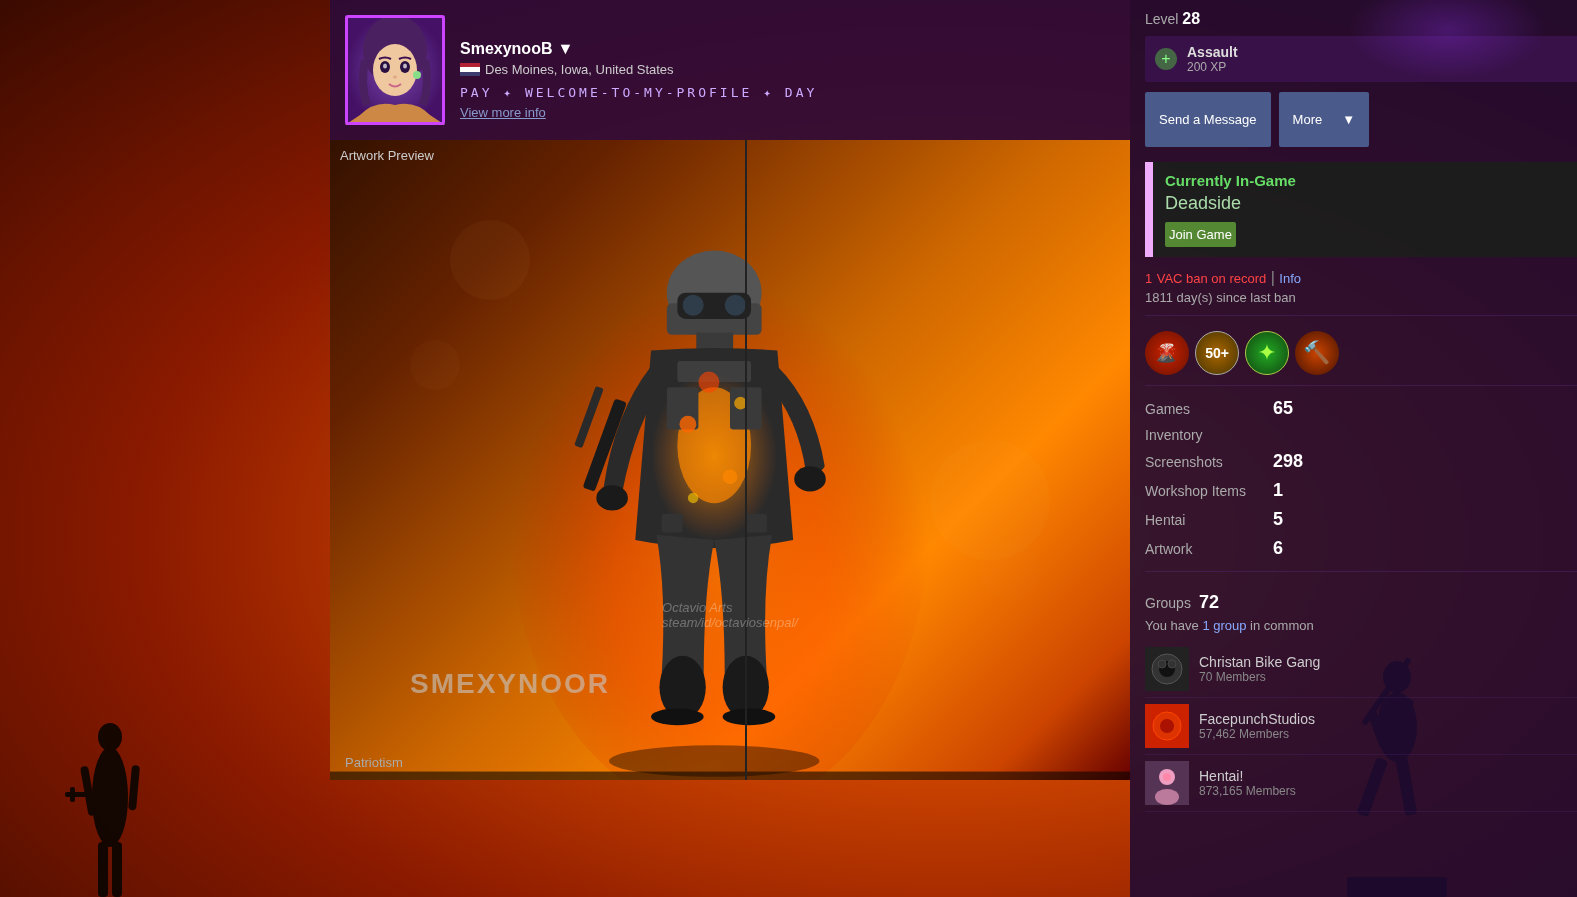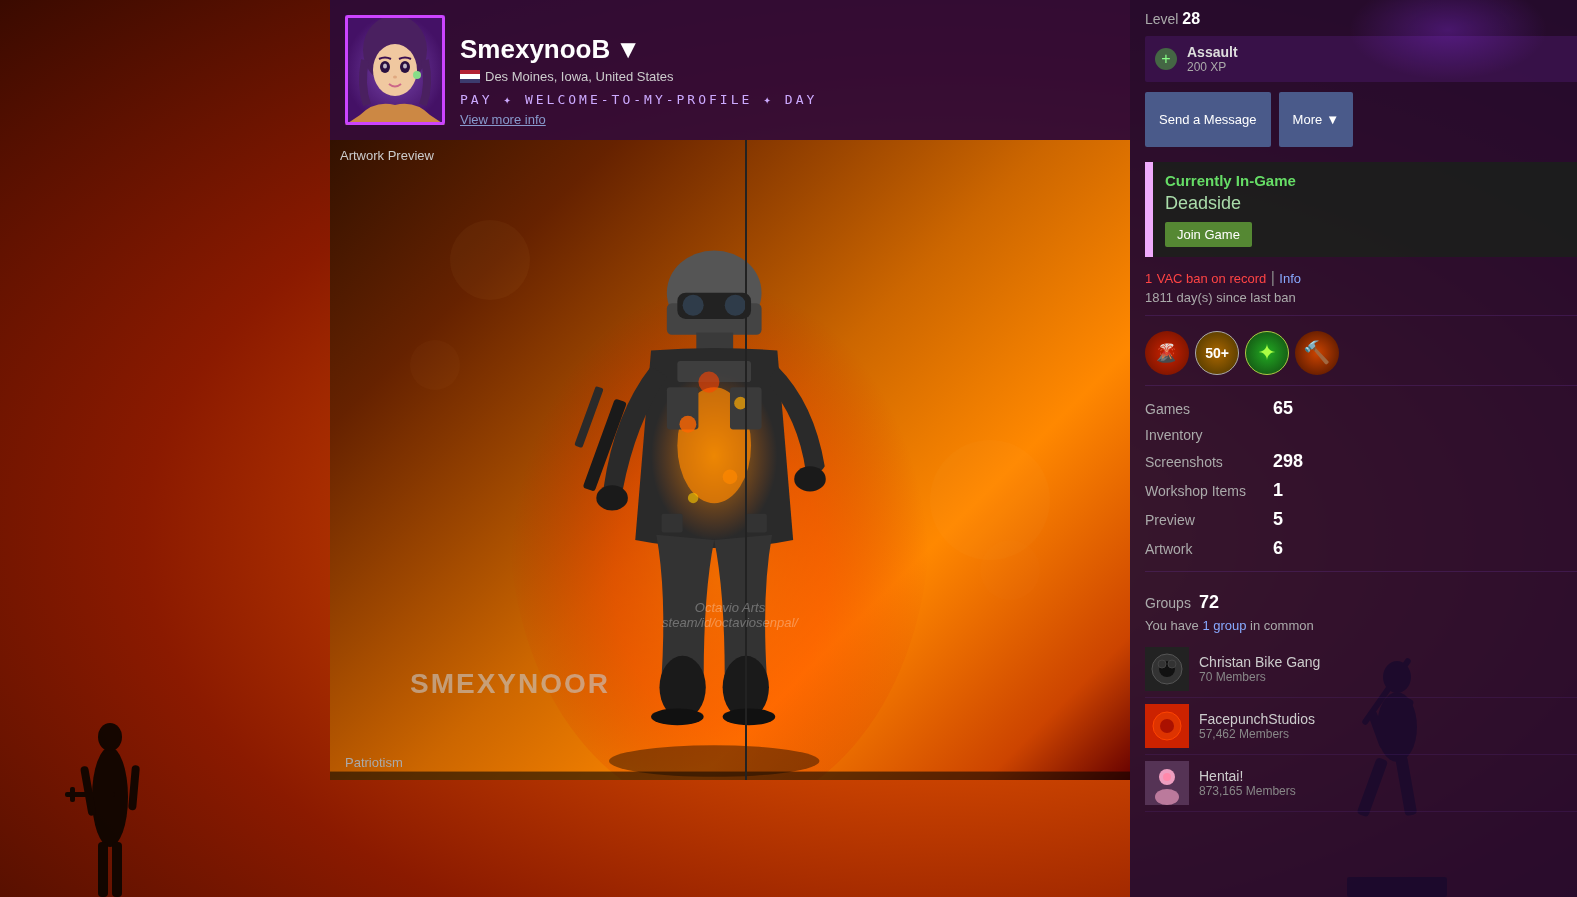--- a/index.html
+++ b/index.html
@@ -76,21 +76,21 @@
       background: linear-gradient(135deg, #6633cc 0%, #cc44aa 50%, #aa2266 100%);
       position: relative;
       overflow: hidden;
     }
 
     .profile-info {
       flex: 1;
     }
     .username {
       color: #ffffff;
-      font-size: 26px;
+      font-size: 16px;
       font-weight: bold;
       display: flex;
       align-items: center;
       gap: 5px;
       margin-top: 20px;
     }
     .location {
       color: #cccccc;
       font-size: 13px;
       margin-top: 4px;
@@ -143,21 +143,21 @@
       background: linear-gradient(135deg, #331100 0%, #662200 20%, #cc6600 50%, #ff8800 70%, #cc4400 90%, #660000 100%);
       position: relative;
     }
     .artwork-watermark {
       position: absolute;
       bottom: 150px;
       left: 50%;
       transform: translateX(-50%);
       color: rgba(255,255,255,0.3);
       font-size: 13px;
-      text-align: center;
+      text-align: left;
       font-style: italic;
     }
     .artwork-username {
       position: absolute;
       bottom: 80px;
       left: 80px;
       color: rgba(200,200,200,0.6);
       font-size: 28px;
       font-weight: bold;
       letter-spacing: 2px;
@@ -259,21 +259,21 @@
     .btn-more {
       background: #4a5a8a;
       color: #ffffff;
       border: none;
       padding: 20px 14px;
       font-size: 13px;
       cursor: pointer;
       border-radius: 2px;
       display: flex;
       align-items: center;
-      gap: 4px;
+      gap: 20px;
     }
 
     .in-game-section {
       background: rgba(20, 40, 20, 0.6);
       border-left: 8px solid #f0abfc;
       padding: 10px 12px;
       margin-bottom: 12px;
     }
     .in-game-title {
       color: #66dd66;
@@ -283,21 +283,21 @@
     }
     .in-game-name {
       color: #aaddaa;
       font-size: 18px;
       margin-bottom: 8px;
     }
     .join-game-btn {
       background: #558833;
       color: #ffffff;
       border: none;
-      padding: 5px 12px;
+      padding: 5px 4px;
       font-size: 13px;
       cursor: pointer;
       border-radius: 2px;
     }
 
     .vac-ban-section {
       margin: 10px 0;
     }
     .vac-ban-text {
       color: #ff4444;
@@ -694,21 +694,21 @@
       <span class="stat-label">Screenshots</span>
       <span class="stat-value">298</span>
     </div>
 
     <div class="stat-row">
       <span class="stat-label">Workshop Items</span>
       <span class="stat-value">1</span>
     </div>
 
     <div class="stat-row">
-      <span class="stat-label">Preview</span>
+      <span class="stat-label">Hentai</span>
       <span class="stat-value">5</span>
     </div>
 
     <div class="stat-row">
       <span class="stat-label">Artwork</span>
       <span class="stat-value">6</span>
     </div>
 
   </div>
 

